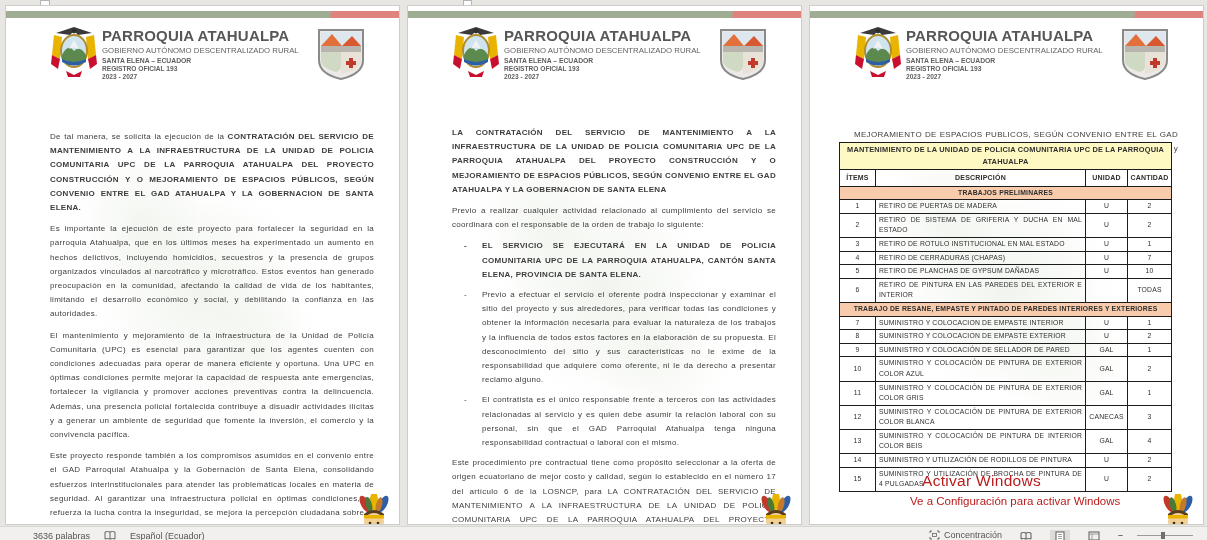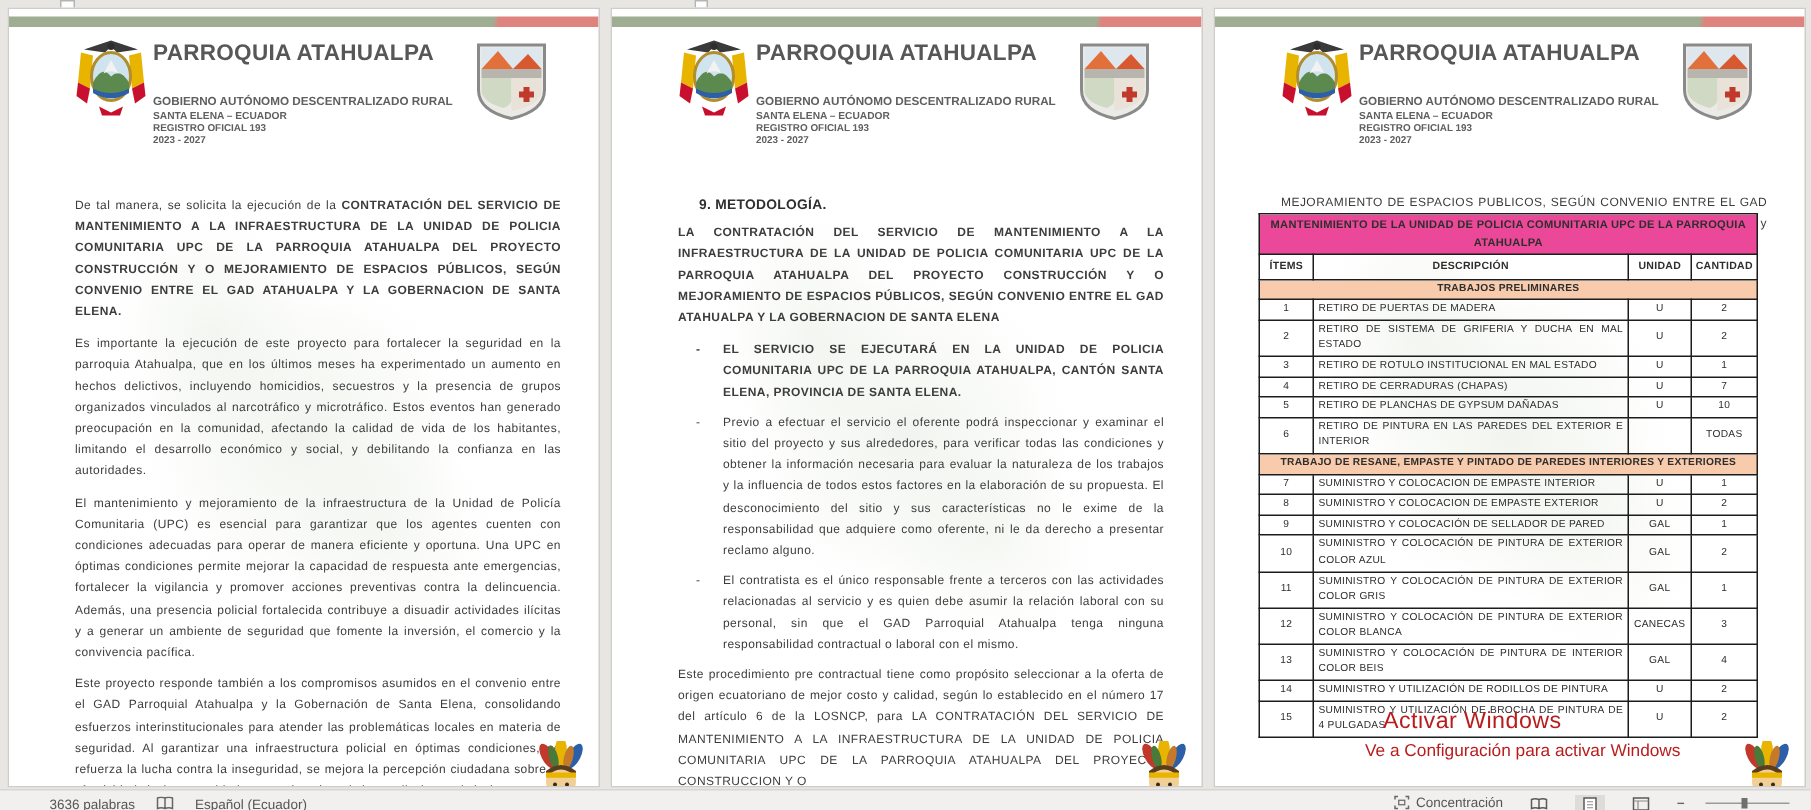--- a/index.html
+++ b/index.html
@@ -26,21 +26,21 @@
   #p1{left:5px} #p2{left:407px} #p3{left:809px}
 
   .topbar{position:absolute;top:5px;left:0;right:0;height:7px;
     background:linear-gradient(100deg,#9fae92 0 82%,#df837e 83% 100%);}
 
   .crest-l{position:absolute;top:19px;left:40px}
   .crest-r{position:absolute;top:20px;right:33px}
 
   .hdr{position:absolute;top:21px;left:96px;right:88px;text-align:left;color:#5f5f5f}
   .hdr .t{font-size:15px;font-weight:bold;color:#575757;white-space:nowrap;letter-spacing:.2px}
-  .hdr .s1{font-size:7.8px;font-weight:bold;margin-top:19px;white-space:nowrap}
+  .hdr .s1{font-size:7.8px;font-weight:normal;margin-top:2px;white-space:nowrap}
   .hdr .s2{font-size:6.8px;font-weight:bold;margin-top:2px}
   .hdr .s3{font-size:6.6px;font-weight:bold;margin-top:1px}
   .hdr .s4{font-size:6.6px;font-weight:bold;margin-top:1px}
 
   .pbody{
     position:absolute;top:84px;left:44px;width:324px;
     font-size:8px;line-height:14.2px;letter-spacing:.3px;
     color:#3d3d3d;text-align:justify;margin-top:40px;
   }
   .pbody p{margin:0 0 7px 0}
@@ -52,21 +52,21 @@
   .bul{display:flex;margin:0 0 6px 12px}
   .bul .dash{width:18px;flex:0 0 18px}
   .bul .bt{flex:1}
 
   
   .tblwrap{position:absolute;top:136px;left:29px}
   table.upc{border-collapse:collapse;width:332px;table-layout:fixed;
     font-size:6.8px;line-height:10.6px;color:#2e2e2e;letter-spacing:.2px}
   table.upc td{border:1px solid #1c1c1c;padding:1px 3px;vertical-align:middle;
     overflow:hidden}
-  td.ttl{background:#ec4899;font-weight:bold;text-align:center;font-size:7.4px;
+  td.ttl{background:#fef9c3;font-weight:bold;text-align:center;font-size:7.4px;
     line-height:12px;padding:3px 6px}
   tr.colhdr td{font-weight:bold;text-align:center;font-size:7px;padding:2.5px 1px}
   td.sec{background:#f7cbac;font-weight:bold;text-align:center;font-size:6.8px;padding:2px}
   td.c{text-align:center}
   td.d{text-align:justify}
 
   
   .wm{position:absolute;color:#b91c1c;pointer-events:none;z-index:5}
   .wm1{top:466px;left:112px;font-size:15.5px;letter-spacing:.3px}
   .wm2{top:489px;left:100px;font-size:11.5px;white-space:nowrap}
@@ -174,22 +174,22 @@
     <path d="M5 6 H45 V20 H5 Z" fill="#dfe7ee"></path>
     <path d="M5 20 L16 8 L26 20 Z" fill="#e2703a"></path>
     <path d="M26 20 L36 10 L45 20 Z" fill="#d8582f"></path>
     <rect x="5" y="20" width="40" height="6" fill="#b8b4ae"></rect>
     <path d="M5 26 H25 V40 Q25 44 20 46 Q5 42 5 34 Z" fill="#cfd9c4"></path>
     <path d="M25 26 H45 V34 Q45 44 25 48 Z" fill="#e8e2d8"></path>
     <path d="M33 32 h4 v3 h3 v4 h-3 v3 h-4 v-3 h-3 v-4 h3 Z" fill="#c0392b"></path>
   </svg>
 
   <div class="pbody" style="top:80px">
-    <div class="hnum">9. METODOLOGÍA.</div>
     <p class="b">LA CONTRATACIÓN DEL SERVICIO DE MANTENIMIENTO A LA INFRAESTRUCTURA DE LA UNIDAD DE POLICIA COMUNITARIA UPC DE LA PARROQUIA ATAHUALPA DEL PROYECTO CONSTRUCCIÓN Y O MEJORAMIENTO DE ESPACIOS PÚBLICOS, SEGÚN CONVENIO ENTRE EL GAD ATAHUALPA Y LA GOBERNACION DE SANTA ELENA</p>
+    <p>Previo a realizar cualquier actividad relacionado al cumplimiento del servicio se coordinará con el responsable de la orden de trabajo lo siguiente:</p>
     <div class="bul">
       <span class="dash b">-</span>
       <span class="bt b">EL SERVICIO SE EJECUTARÁ EN LA UNIDAD DE POLICIA COMUNITARIA UPC DE LA PARROQUIA ATAHUALPA, CANTÓN SANTA ELENA, PROVINCIA DE SANTA ELENA.</span>
     </div>
     <div class="bul">
       <span class="dash">-</span>
       <span class="bt">Previo a efectuar el servicio el oferente podrá inspeccionar y examinar el sitio del proyecto y sus alrededores, para verificar todas las condiciones y obtener la información necesaria para evaluar la naturaleza de los trabajos y la influencia de todos estos factores en la elaboración de su propuesta. El desconocimiento del sitio y sus características no le exime de la responsabilidad que adquiere como oferente, ni le da derecho a presentar reclamo alguno.</span>
     </div>
     <div class="bul">
       <span class="dash">-</span>

